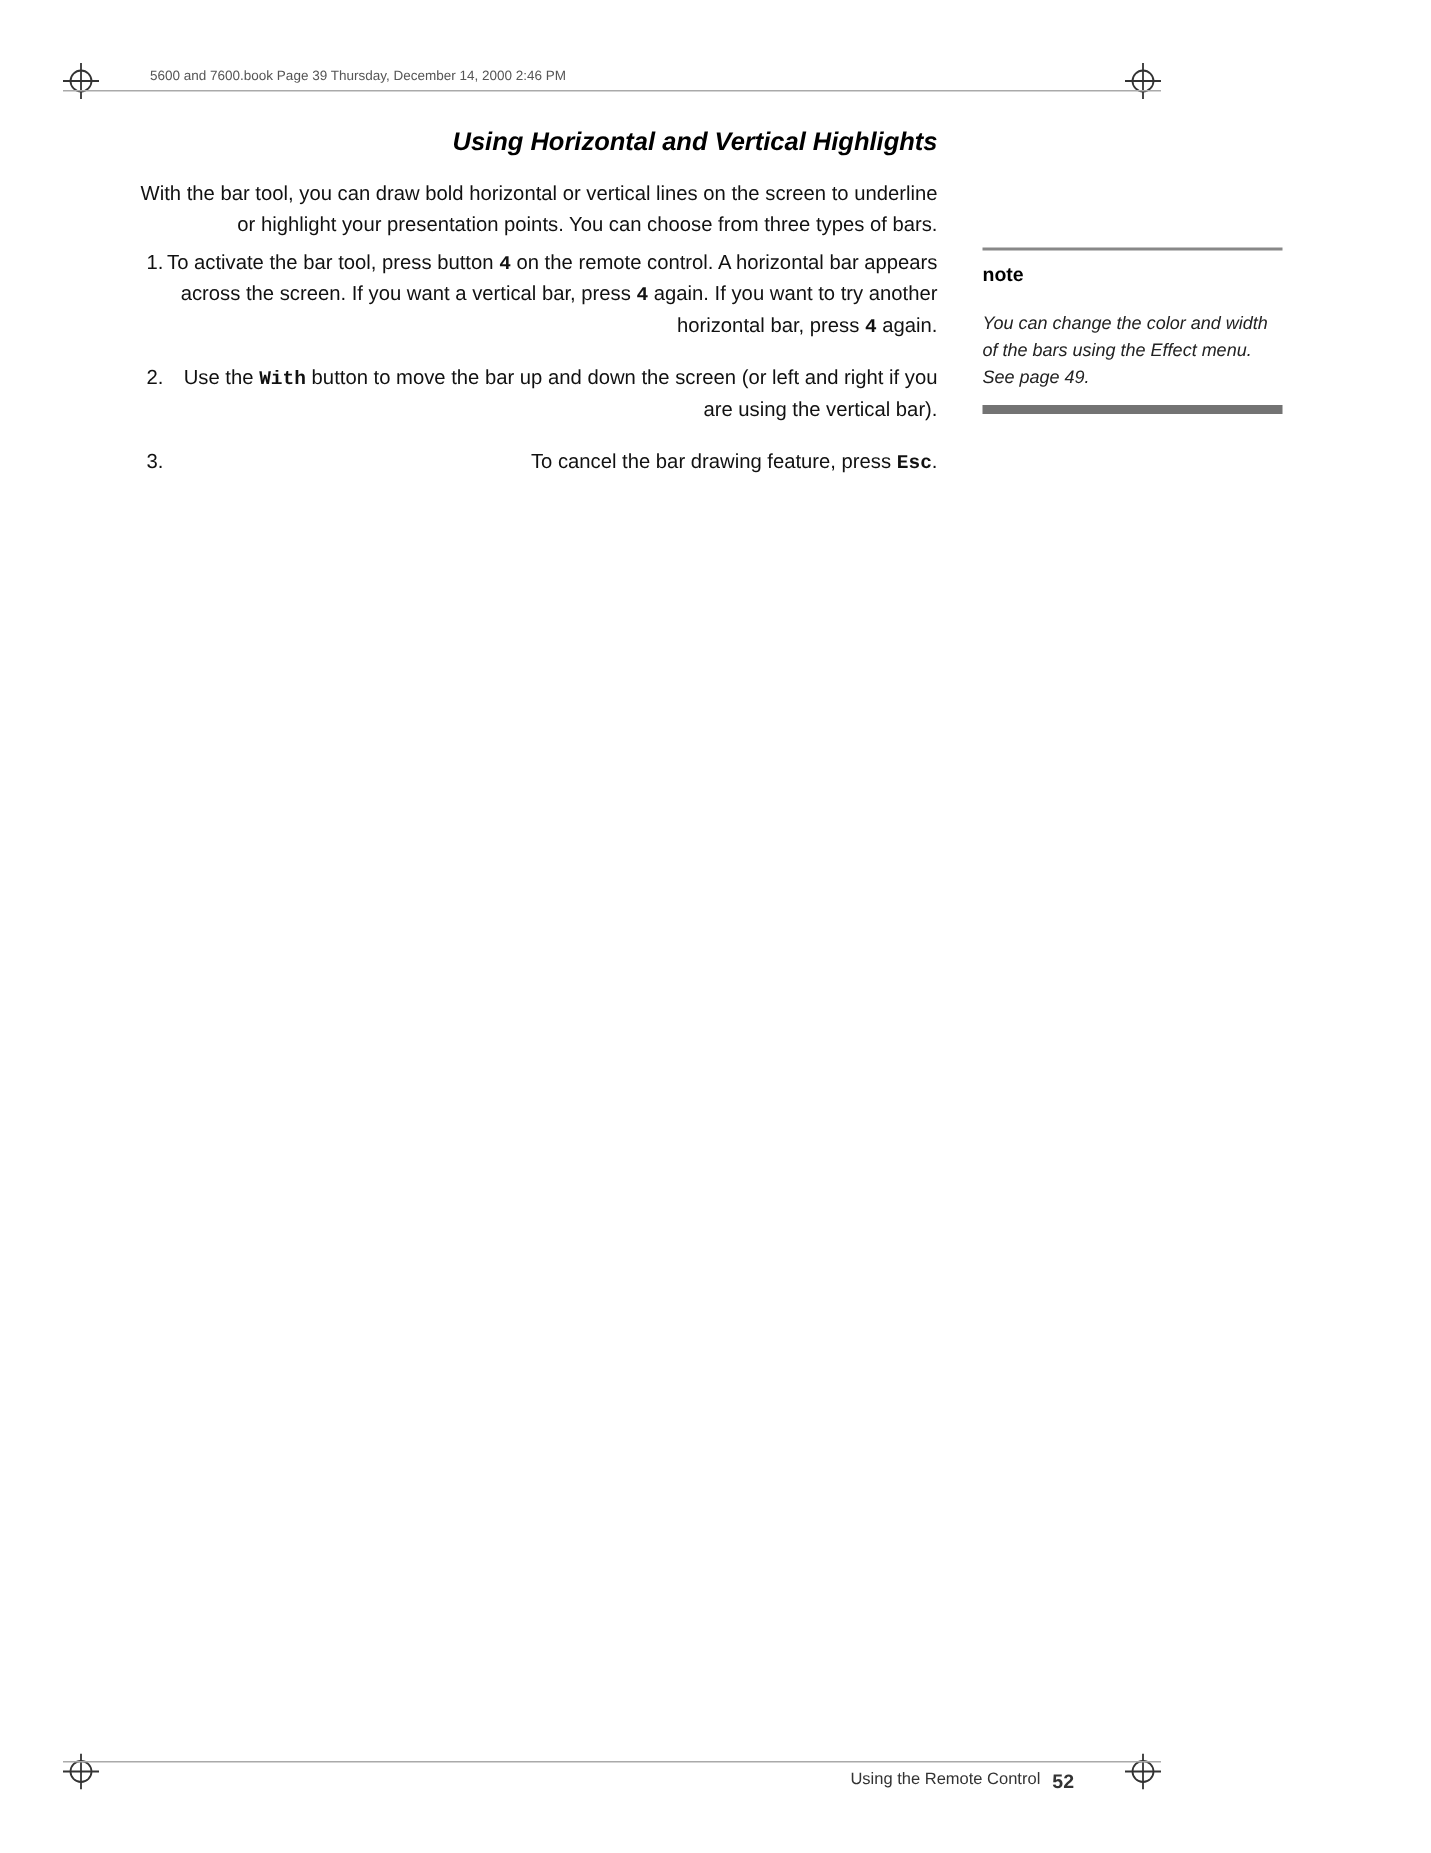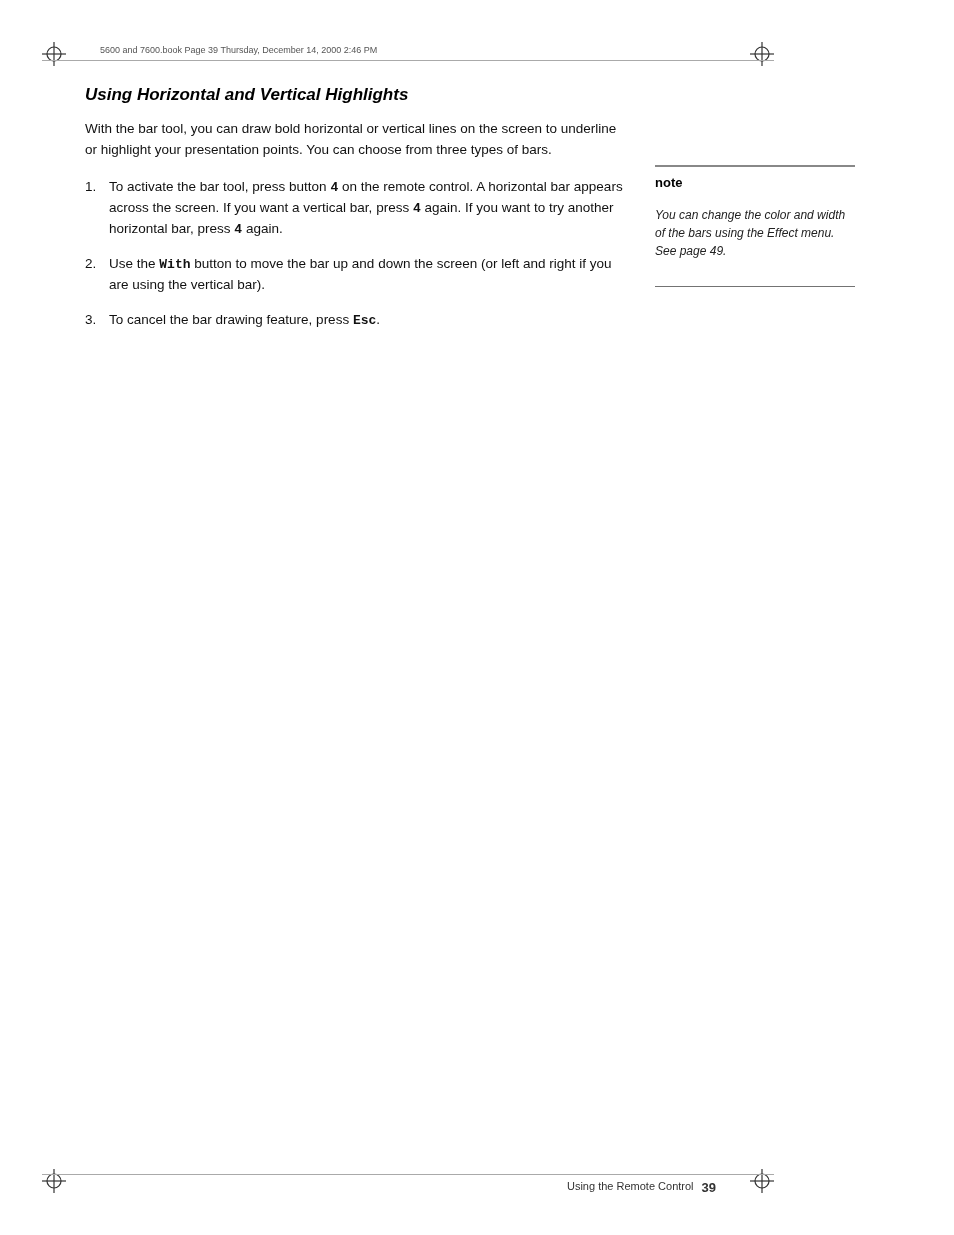--- a/index.html
+++ b/index.html
@@ -98,20 +98,21 @@
       right: 85px;
       bottom: 85px;
     }
 
     
     .left-column {
       position: absolute;
       left: 0;
       top: 0;
       width: 540px;
+      text-align: right;
     }
 
     
     .right-column {
       position: absolute;
       left: 570px;
       top: 80px;
       width: 200px;
     }
 
@@ -120,21 +121,21 @@
       font-size: 17px;
       font-weight: bold;
       font-style: italic;
       margin-bottom: 14px;
       color: #000;
     }
 
     .intro-text {
       font-size: 13.5px;
       line-height: 1.55;
-      margin-bottom: 16px;
+      margin-bottom: 4px;
       font-family: Arial, Helvetica, sans-serif;
       color: #111;
     }
 
     .numbered-list {
       list-style: none;
       padding: 0;
       margin: 0;
     }
 
@@ -160,22 +161,22 @@
 
     .kbd {
       font-family: "Courier New", Courier, monospace;
       font-weight: bold;
       font-size: 13px;
     }
 
     
     .note-box {
       border-top: 2px solid #888;
-      border-bottom: 1px solid #737373;
-      padding: 8px 0 26px 0;
+      border-bottom: 6px solid #737373;
+      padding: 8px 0 10px 0;
     }
 
     .note-label {
       font-family: Arial, Helvetica, sans-serif;
       font-size: 13px;
       font-weight: bold;
       margin-bottom: 5px;
       color: #000;
     }
 
@@ -221,21 +222,21 @@
       <line x1="0" y1="12" x2="24" y2="12" stroke="#333" stroke-width="1.2"></line>
     </svg>
   </div>
 
   <div class="header-bar"></div>
   <div class="header-text">5600 and 7600.book  Page 39  Thursday, December 14, 2000  2:46 PM</div>
 
   <div class="footer-bar"></div>
   <div class="footer-text">
     <span>Using the Remote Control</span>
-    <span class="footer-page-num">39</span>
+    <span class="footer-page-num">52</span>
   </div>
 
   <div class="content">
 
     <div class="left-column">
 
       <h1 class="section-title">Using Horizontal and Vertical Highlights</h1>
 
       <p class="intro-text">With the bar tool, you can draw bold horizontal or vertical lines on the screen to underline or highlight your presentation points. You can choose from three types of bars.</p>
 

